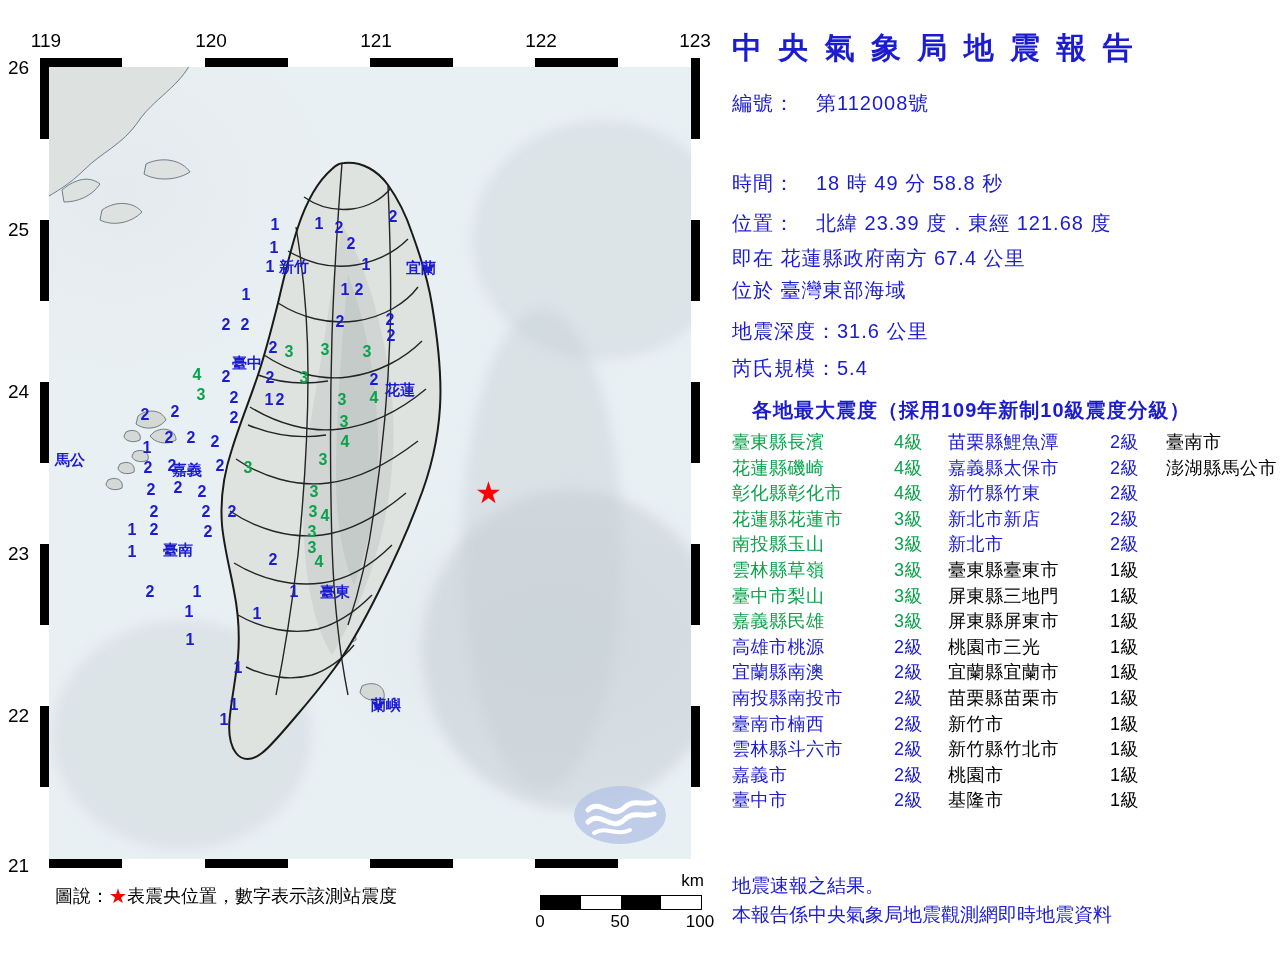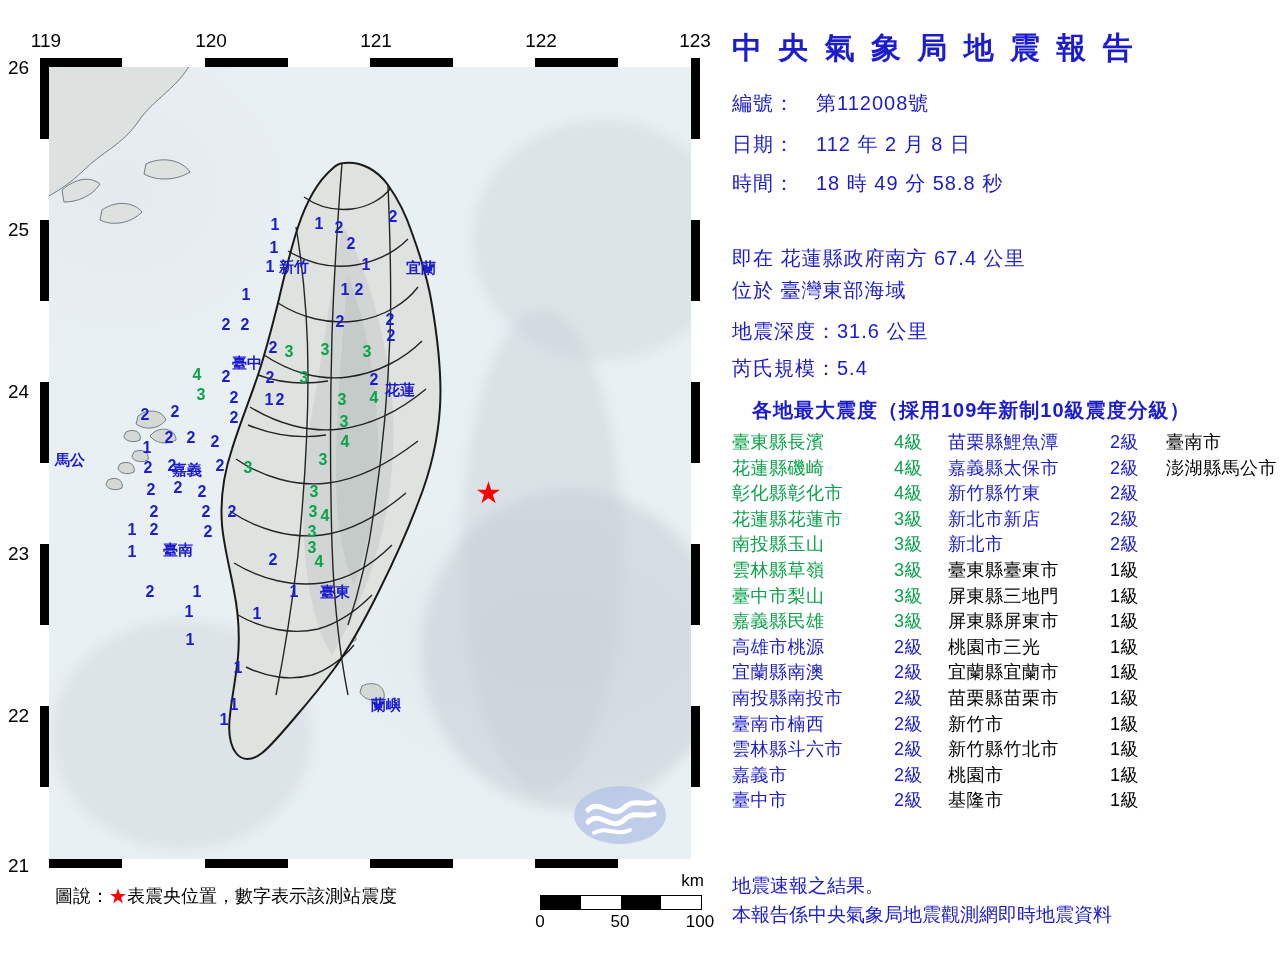--- a/index.html
+++ b/index.html
@@ -435,25 +435,25 @@
       </div>
     </div>
   </div>
 
   <div id="report">
     <div id="report-title">中 央 氣 象 局 地 震 報 告</div>
 
     <div class="meta-row" style="top:90px">
       <span class="meta-label">編號：</span><span>第112008號</span>
     </div>
-    <div class="meta-row" style="top:131px">
-      <span class="meta-label">日期：</span><span>112 年 2 月 8 日</span>
-    </div>
     <div class="meta-row" style="top:170px">
       <span class="meta-label">時間：</span><span>18 時 49 分 58.8 秒</span>
+    </div>
+    <div class="meta-row" style="top:210px">
+      <span class="meta-label">位置：</span><span>北緯 23.39 度．東經 121.68 度</span>
     </div>
     <div class="meta-row" style="top:245px">
       <span>即在 花蓮縣政府南方 67.4 公里</span>
     </div>
     <div class="meta-row" style="top:277px">
       <span>位於 臺灣東部海域</span>
     </div>
     <div class="meta-row" style="top:318px">
       <span class="meta-label" style="min-width:104px">地震深度：</span><span>31.6 公里</span>
     </div>

